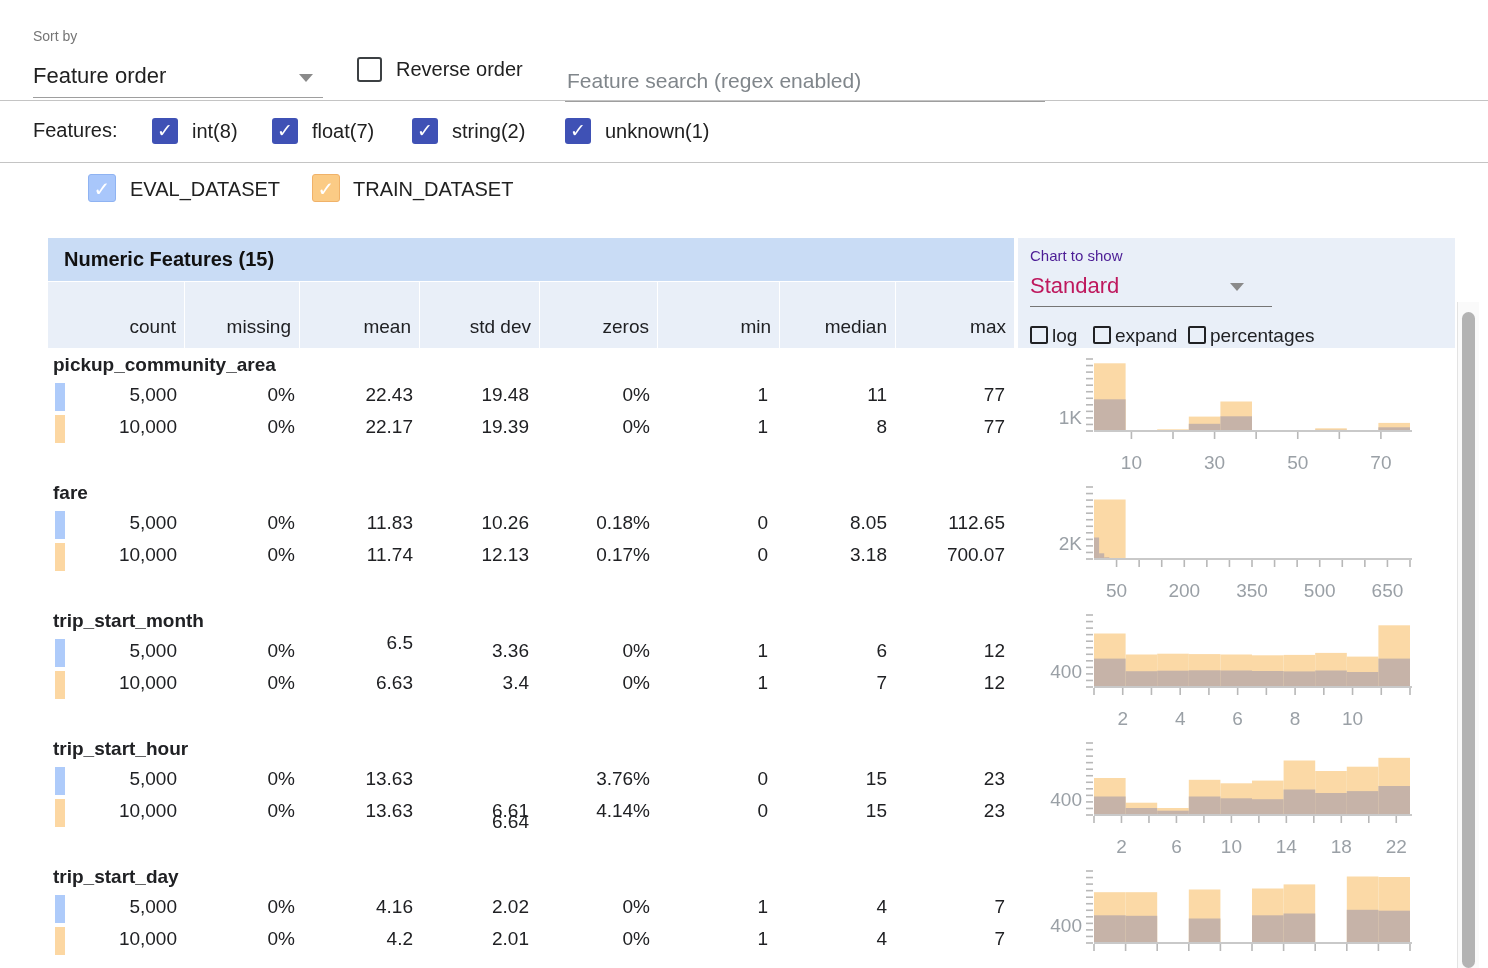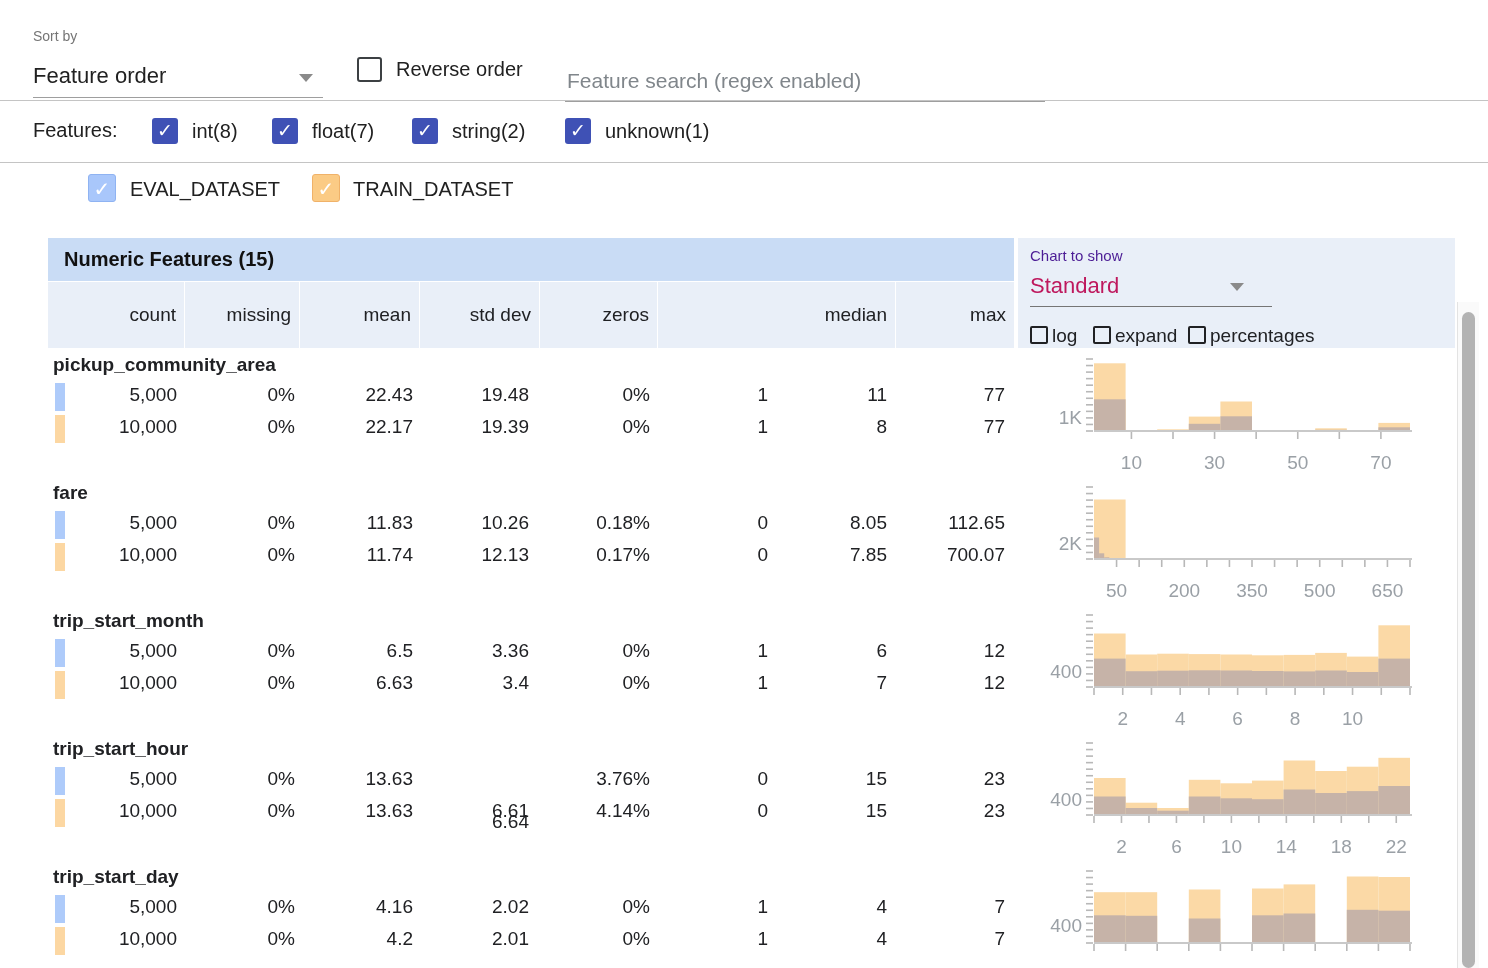--- a/index.html
+++ b/index.html
@@ -17,21 +17,21 @@
   .cb-filled{border-radius:3px;color:#fff;text-align:center;}
   .ctl-label{font-size:20px;color:#212121;}
   .divider{height:1px;background:#c4c4c4;left:0;width:1488px;}
   #search-input{border:none;outline:none;border-bottom:1px solid #9e9e9e;background:transparent;
                 font-size:21px;color:#202124;font-family:"Liberation Sans",sans-serif;padding:0 0 8px 2px;}
   #search-input::placeholder{color:#80868b;}
   
   .tbl-title{background:#c9dcf5;font-size:20px;font-weight:bold;color:#111;line-height:43px;padding-left:16px;box-sizing:border-box;}
   .colhead-row{background:#e9eff8;}
   .colhead-cell{position:absolute;top:0;bottom:0;display:flex;align-items:flex-end;justify-content:flex-end;
-                padding:0 8px 22px 0;box-sizing:border-box;font-size:19px;color:#202124;border-right:1px solid #fff;}
+                padding:0 8px 10px 0;box-sizing:border-box;font-size:19px;color:#202124;border-right:1px solid #fff;}
   .colhead-cell.last{border-right:none;}
   .chart-panel{background:#e9eff8;}
   
   .feature-block{position:absolute;left:0;width:1455px;height:128px;}
   .fname{position:absolute;left:53px;top:2px;font-size:19px;font-weight:bold;color:#202124;}
   .swatch{position:absolute;left:55px;width:10px;height:28px;}
   .cell{position:absolute;width:150px;height:28px;line-height:28px;text-align:right;font-size:19px;color:#202124;}
   .chart-svg{position:absolute;left:1020px;top:0;}
   
   .sb-track{background:#fafafa;border-left:1px solid #e3e3e3;}
@@ -68,20 +68,21 @@
   <div class="abs cb-filled" style="left:312px;top:174px;width:28px;height:28px;background:#fbcb85;border:1px solid #f0b269;font-size:20px;line-height:28px;box-sizing:border-box;">✓</div>
   <div class="abs ctl-label" style="left:353px;top:178px;">TRAIN_DATASET</div>
 
   <div class="abs tbl-title" style="left:48px;top:238px;width:966px;height:43px;">Numeric Features (15)</div>
   <div class="abs colhead-row" style="left:48px;top:282px;width:966px;height:66px;">
     <div class="colhead-cell" style="left:0;width:137px;">count</div>
     <div class="colhead-cell" style="left:137px;width:115px;">missing</div>
     <div class="colhead-cell" style="left:252px;width:120px;">mean</div>
     <div class="colhead-cell" style="left:372px;width:120px;">std dev</div>
     <div class="colhead-cell" style="left:492px;width:118px;">zeros</div>
+    <div class="colhead-cell" style="left:610px;width:122px;">min</div>
     <div class="colhead-cell" style="left:732px;width:116px;">median</div>
     <div class="colhead-cell last" style="left:848px;width:118px;">max</div>
   </div>
 
   <div class="abs chart-panel" style="left:1018px;top:238px;width:437px;height:110px;">
     <div class="abs small-label" style="left:12px;top:9px;font-size:15px;color:#4c1d95;">Chart to show</div>
     <div class="abs" style="left:12px;top:31px;width:242px;height:37px;border-bottom:1px solid #757575;">
       <span style="font-size:22px;color:#be185d;line-height:34px;">Standard</span>
       <span class="dd-arrow abs" style="right:28px;top:14px;"></span>
     </div>
@@ -173,21 +174,21 @@
         <div class="cell" style="top: 29px; left: 618px;">0</div>
         <div class="cell" style="top: 29px; left: 737px;">8.05</div>
         <div class="cell" style="top: 29px; left: 855px;">112.65</div>
         <div class="swatch" style="top: 63px; background: rgb(252, 215, 162);"></div>
         <div class="cell" style="top: 61px; left: 27px;">10,000</div>
         <div class="cell" style="top: 61px; left: 145px;">0%</div>
         <div class="cell" style="top: 61px; left: 263px;">11.74</div>
         <div class="cell" style="top: 61px; left: 379px;">12.13</div>
         <div class="cell" style="top: 61px; left: 500px;">0.17%</div>
         <div class="cell" style="top: 61px; left: 618px;">0</div>
-        <div class="cell" style="top: 61px; left: 737px;">7.85</div>
+        <div class="cell" style="top: 61px; left: 737px;">3.18</div>
         <div class="cell" style="top: 61px; left: 855px;">700.07</div>
         <svg width="400" height="128" viewBox="0 0 400 128" class="chart-svg" style="font-family: &quot;Liberation Sans&quot;, sans-serif;">
           <rect x="74.0" y="19.5" width="31.6" height="59.5" fill="#fbd9a6"></rect>
           <rect x="105.6" y="78.0" width="31.6" height="1.0" fill="#fbd9a6"></rect>
           <rect x="137.2" y="78.7" width="31.6" height="0.3" fill="#fbd9a6"></rect>
           <rect x="168.8" y="78.8" width="31.6" height="0.2" fill="#fbd9a6"></rect>
           <rect x="200.4" y="78.9" width="31.6" height="0.1" fill="#fbd9a6"></rect>
           <rect x="232.0" y="79.0" width="31.6" height="0.0" fill="#fbd9a6"></rect>
           <rect x="263.6" y="79.0" width="31.6" height="0.0" fill="#fbd9a6"></rect>
           <rect x="295.2" y="79.0" width="31.6" height="0.0" fill="#fbd9a6"></rect>
@@ -236,21 +237,21 @@
           <text x="299.7142857142857" y="117" text-anchor="middle" font-size="19" fill="#9aa0a6">500</text>
           <text x="367.42857142857144" y="117" text-anchor="middle" font-size="19" fill="#9aa0a6">650</text>
           <text x="62" y="70.34782608695653" text-anchor="end" font-size="19" fill="#9aa0a6">2K</text>
         </svg>
       </div>
       <div class="feature-block" style="top: 608px;">
         <div class="fname">trip_start_month</div>
         <div class="swatch" style="top: 31px; background: rgb(174, 203, 250);"></div>
         <div class="cell" style="top: 29px; left: 27px;">5,000</div>
         <div class="cell" style="top: 29px; left: 145px;">0%</div>
-        <div class="cell" style="top: 29px; left: 263px;">6.5</div>
+        <div class="cell" style="top: 21px; left: 263px;">6.5</div>
         <div class="cell" style="top: 29px; left: 379px;">3.36</div>
         <div class="cell" style="top: 29px; left: 500px;">0%</div>
         <div class="cell" style="top: 29px; left: 618px;">1</div>
         <div class="cell" style="top: 29px; left: 737px;">6</div>
         <div class="cell" style="top: 29px; left: 855px;">12</div>
         <div class="swatch" style="top: 63px; background: rgb(252, 215, 162);"></div>
         <div class="cell" style="top: 61px; left: 27px;">10,000</div>
         <div class="cell" style="top: 61px; left: 145px;">0%</div>
         <div class="cell" style="top: 61px; left: 263px;">6.63</div>
         <div class="cell" style="top: 61px; left: 379px;">3.4</div>

